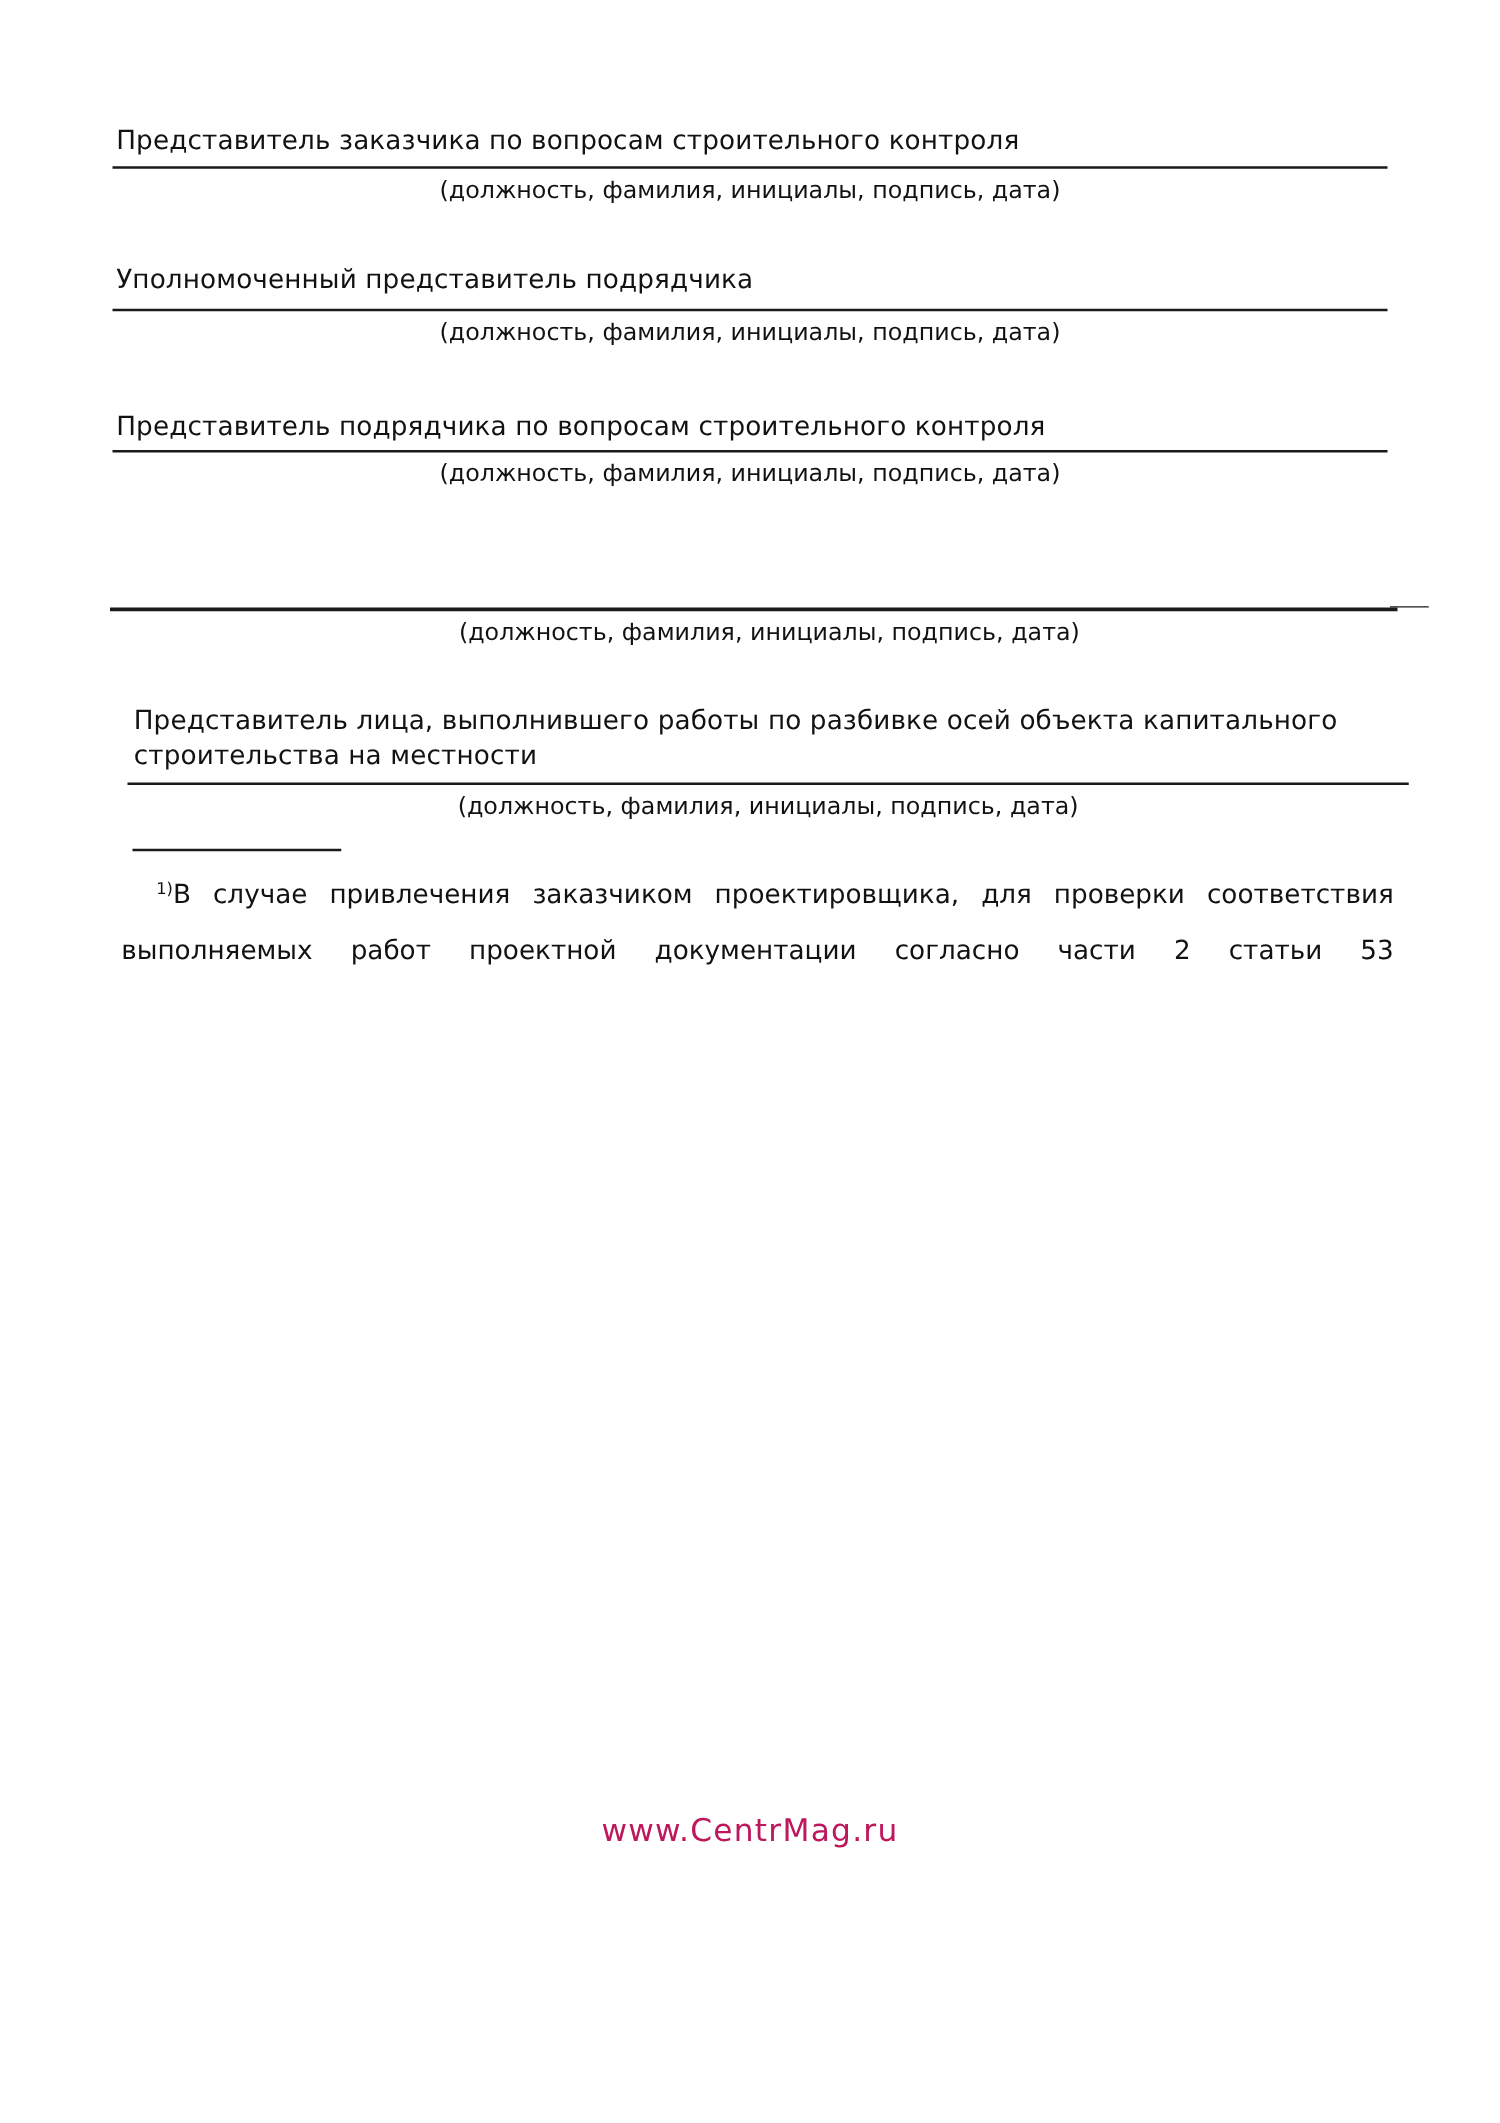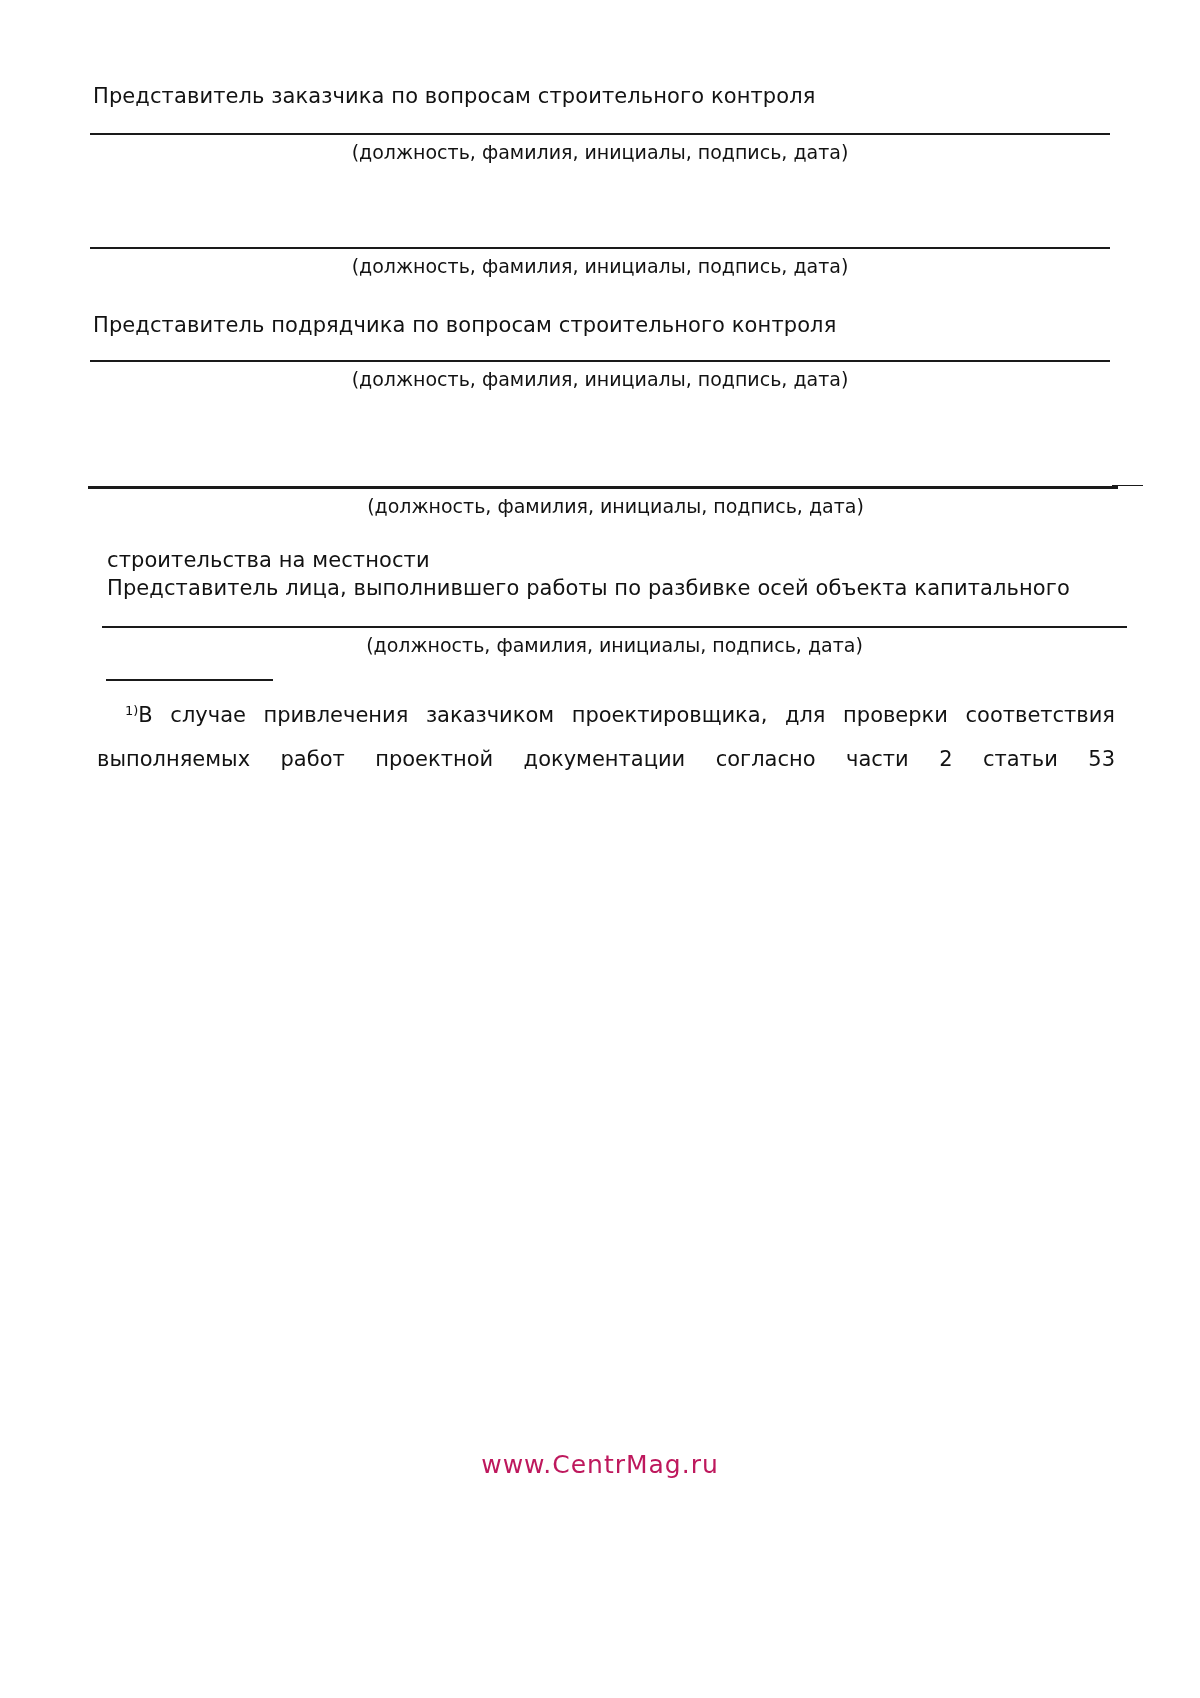--- a/index.html
+++ b/index.html
@@ -11,20 +11,21 @@
     font-family: "DejaVu Sans", "Liberation Sans", sans-serif;
     color: #121212;
     overflow: hidden;
   }
   .title {
     position: absolute;
     font-size: 21px;
     line-height: 28px;
     white-space: nowrap;
     letter-spacing: 0.1px;
+    margin-top: 16px;
   }
   .title-sup {
     font-size: 14px;
     position: relative;
     top: -7px;
     letter-spacing: 0;
   }
   .title-multiline { white-space: normal; }
   .title-multiline .tline { display: block; }
   .rule {
@@ -97,34 +98,35 @@
 </style>
 </head>
 <body>
 
 <div class="page">
 
   <div class="title t1">Представитель заказчика по вопросам строительного контроля</div>
   <div class="rule r1"></div>
   <div class="caption c1">(должность, фамилия, инициалы, подпись, дата)</div>
 
+  <div class="title t2">Уполномоченный представитель подрядчика</div>
   <div class="rule r2"></div>
   <div class="caption c2">(должность, фамилия, инициалы, подпись, дата)</div>
 
   <div class="title t3">Представитель подрядчика по вопросам строительного контроля</div>
   <div class="rule r3"></div>
   <div class="caption c3">(должность, фамилия, инициалы, подпись, дата)</div>
 
   <div class="rule rule-thick r4"></div>
   <div class="rule-thin-ext r4ext"></div>
   <div class="caption c4">(должность, фамилия, инициалы, подпись, дата)</div>
 
   <div class="title title-multiline t5">
+    <span class="tline">Представитель лица, выполнившего работы по разбивке осей объекта капитального</span>
     <span class="tline">строительства на местности</span>
-    <span class="tline">Представитель лица, выполнившего работы по разбивке осей объекта капитального</span>
   </div>
   <div class="rule r5"></div>
   <div class="caption c5">(должность, фамилия, инициалы, подпись, дата)</div>
 
   <div class="rule fn-rule"></div>
   <div class="footnote">
     <div class="fn-line-just fn-line1"><span class="fn-sup">1)</span><span>В случае привлечения заказчиком проектировщика, для проверки соответствия</span></div>
     <div class="fn-line-just">выполняемых работ проектной документации согласно части 2 статьи 53</div>
   </div>
 

